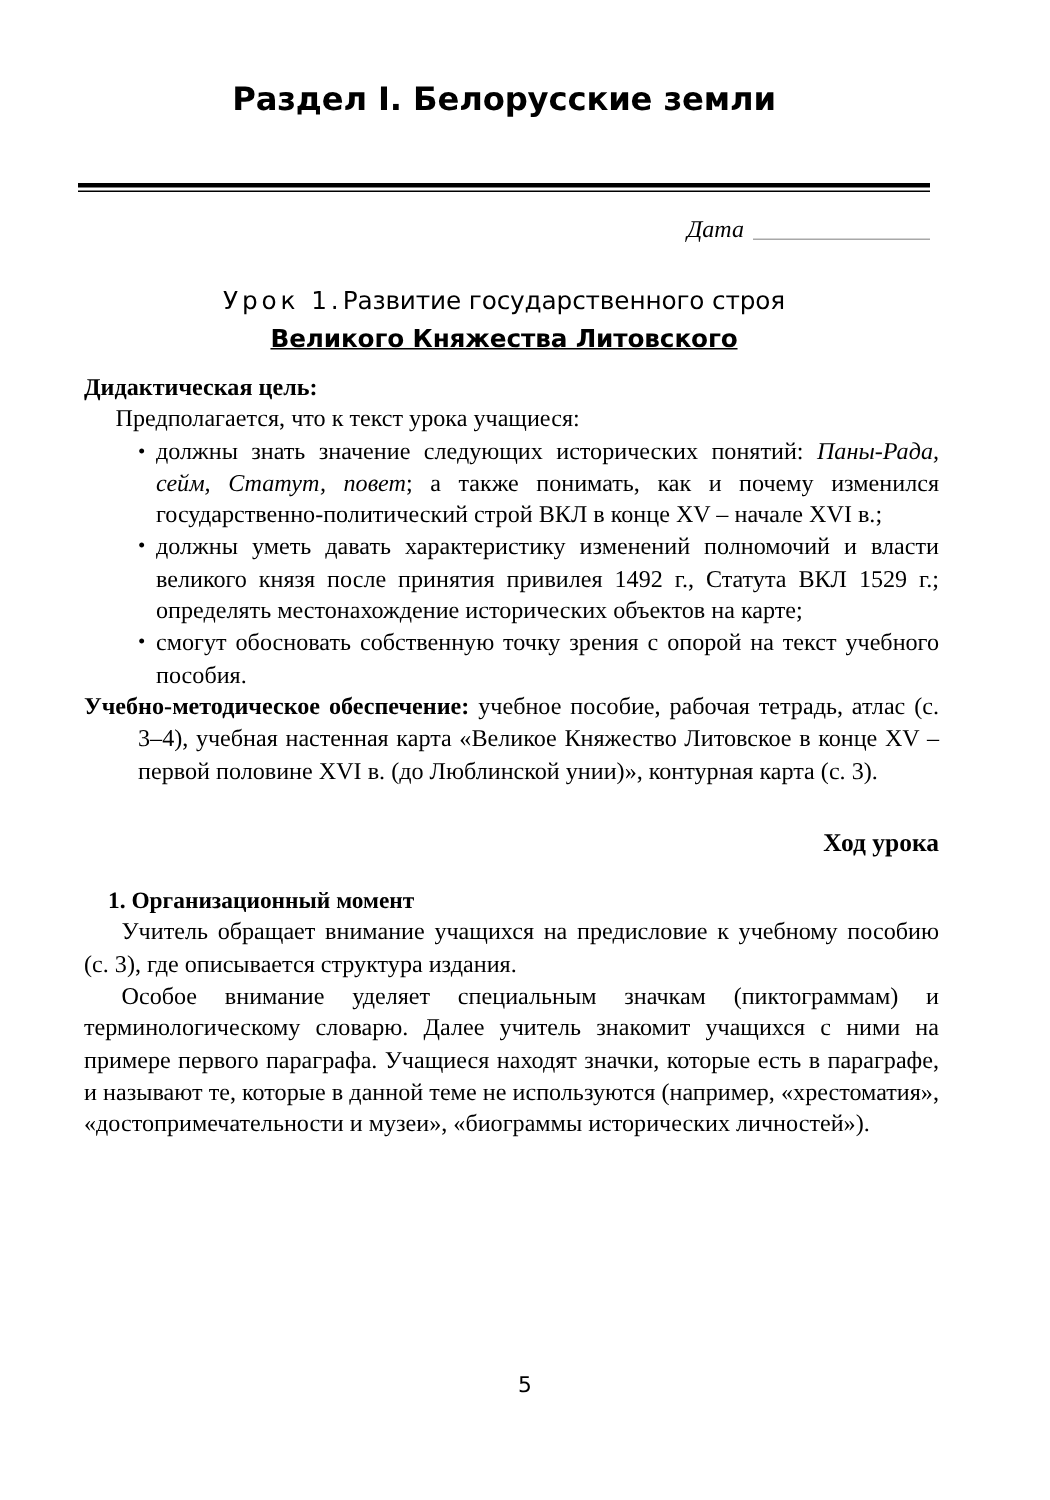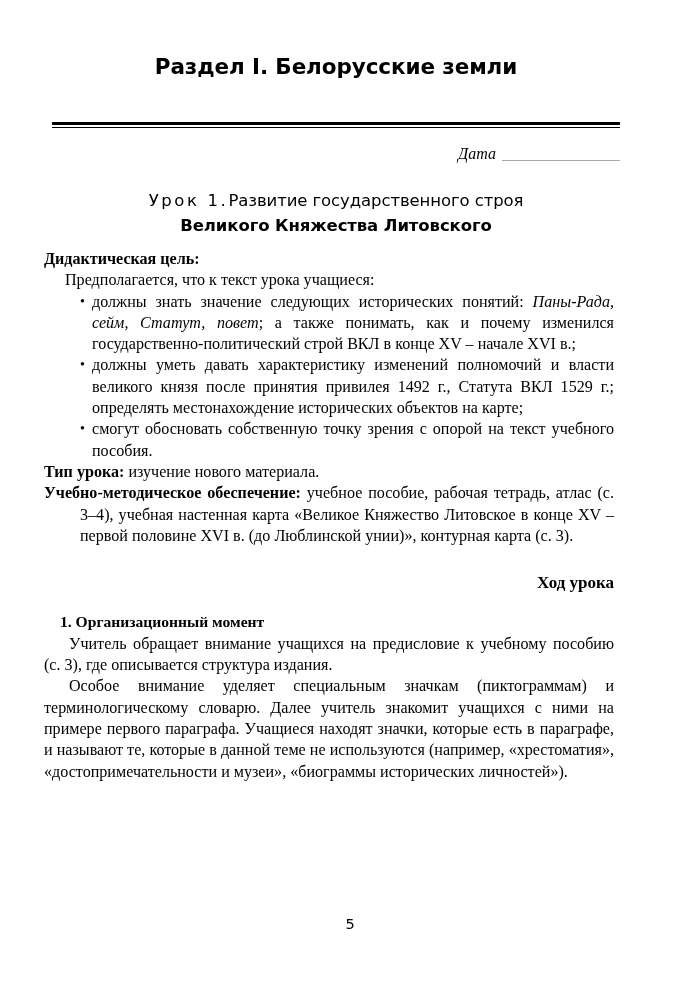--- a/index.html
+++ b/index.html
@@ -101,26 +101,27 @@
     letter-spacing: 2.6px;
   }
   .lesson-title {
     font-weight: normal;
     letter-spacing: -0.1px;
   }
   .lesson-title-2 {
     display: block;
     font-weight: bold;
     letter-spacing: -0.1px;
+    text-decoration: underline;
   }
 
   
   .body {
     position: absolute;
-    left: 44px;
+    left: 56px;
     top: 248px;
     width: 570px;
     font-size: 16.1px;
     line-height: 21.3px;
     text-align: justify;
   }
 
   .b { font-weight: bold; }
   .i { font-style: italic; }
 
@@ -226,21 +227,20 @@
 
     <p class="lead-bold">Дидактическая цель:</p>
     <p class="sub-line">Предполагается, что к текст урока учащиеся:</p>
 
     <ul class="goals">
       <li><span>должны знать значение следующих исторических понятий: </span><span class="i">Паны-Рада, сейм, Статут, повет</span><span>; а также понимать, как и почему изменился государственно-политический строй ВКЛ в конце XV – начале XVI в.;</span></li>
       <li><span>должны уметь давать характеристику изменений полномочий и власти великого князя после принятия привилея 1492 г., Статута ВКЛ 1529 г.; определять местонахождение исторических объектов на карте;</span></li>
       <li><span>смогут обосновать собственную точку зрения с опорой на текст учебного пособия.</span></li>
     </ul>
 
-    <p class="plain"><span class="b">Тип урока:</span><span> изучение нового материала.</span></p>
 
     <p class="hang"><span class="b">Учебно-методическое обеспечение:</span><span> учебное пособие, рабочая тетрадь, атлас (с. 3–4), учебная настенная карта «Великое Княжество Литовское в конце XV – первой половине XVI в. (до Люблинской унии)», контурная карта (с. 3).</span></p>
 
     <div class="spacer-lg"></div>
 
     <p class="course-heading">Ход урока</p>
 
     <div class="spacer-md"></div>
 
     <p class="step-title">1. Организационный момент</p>

